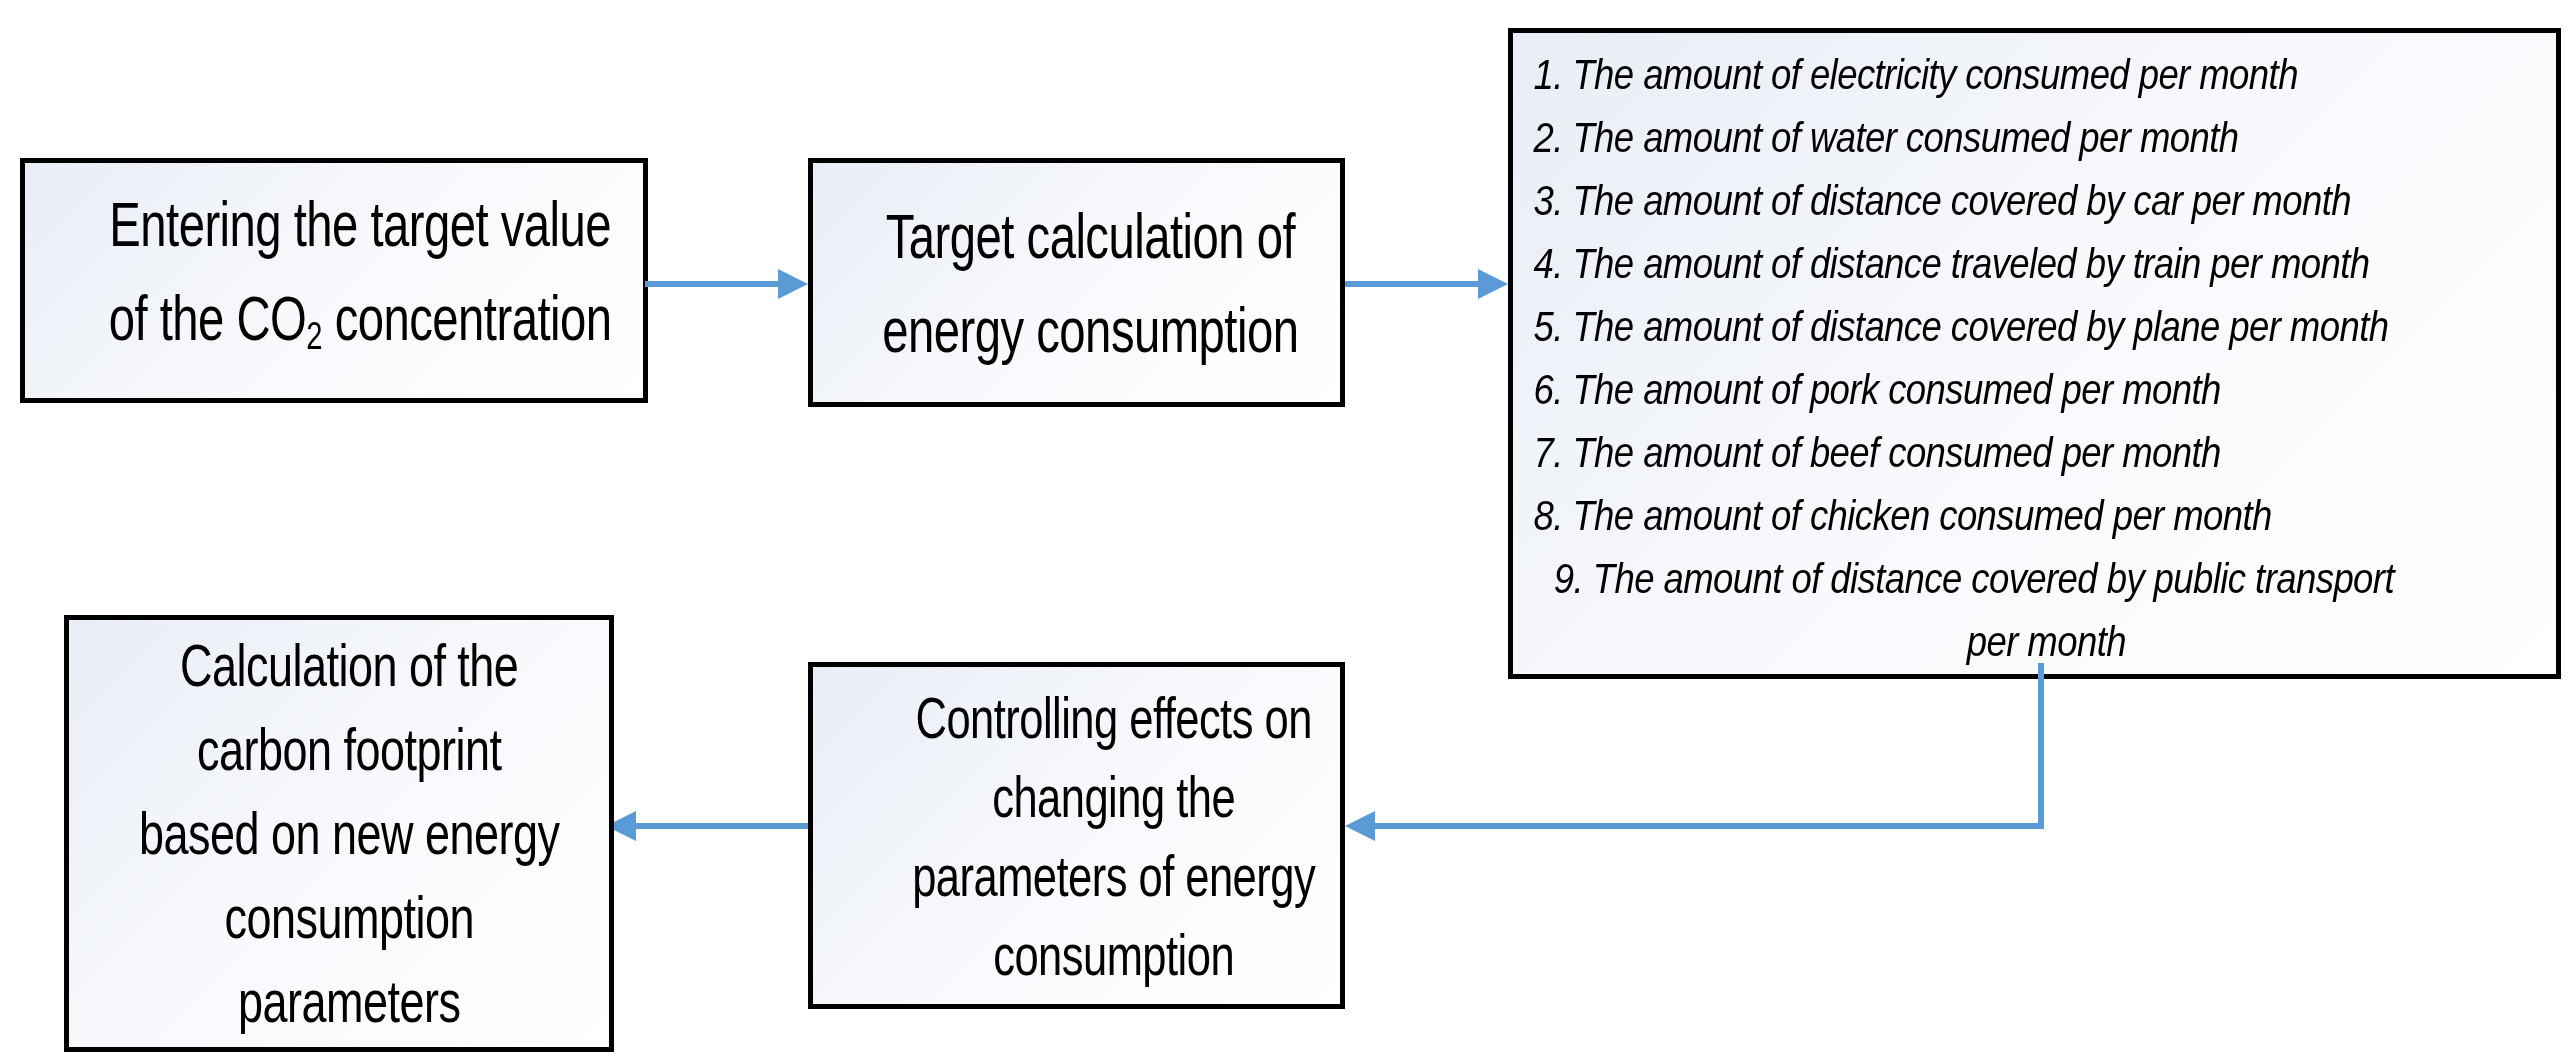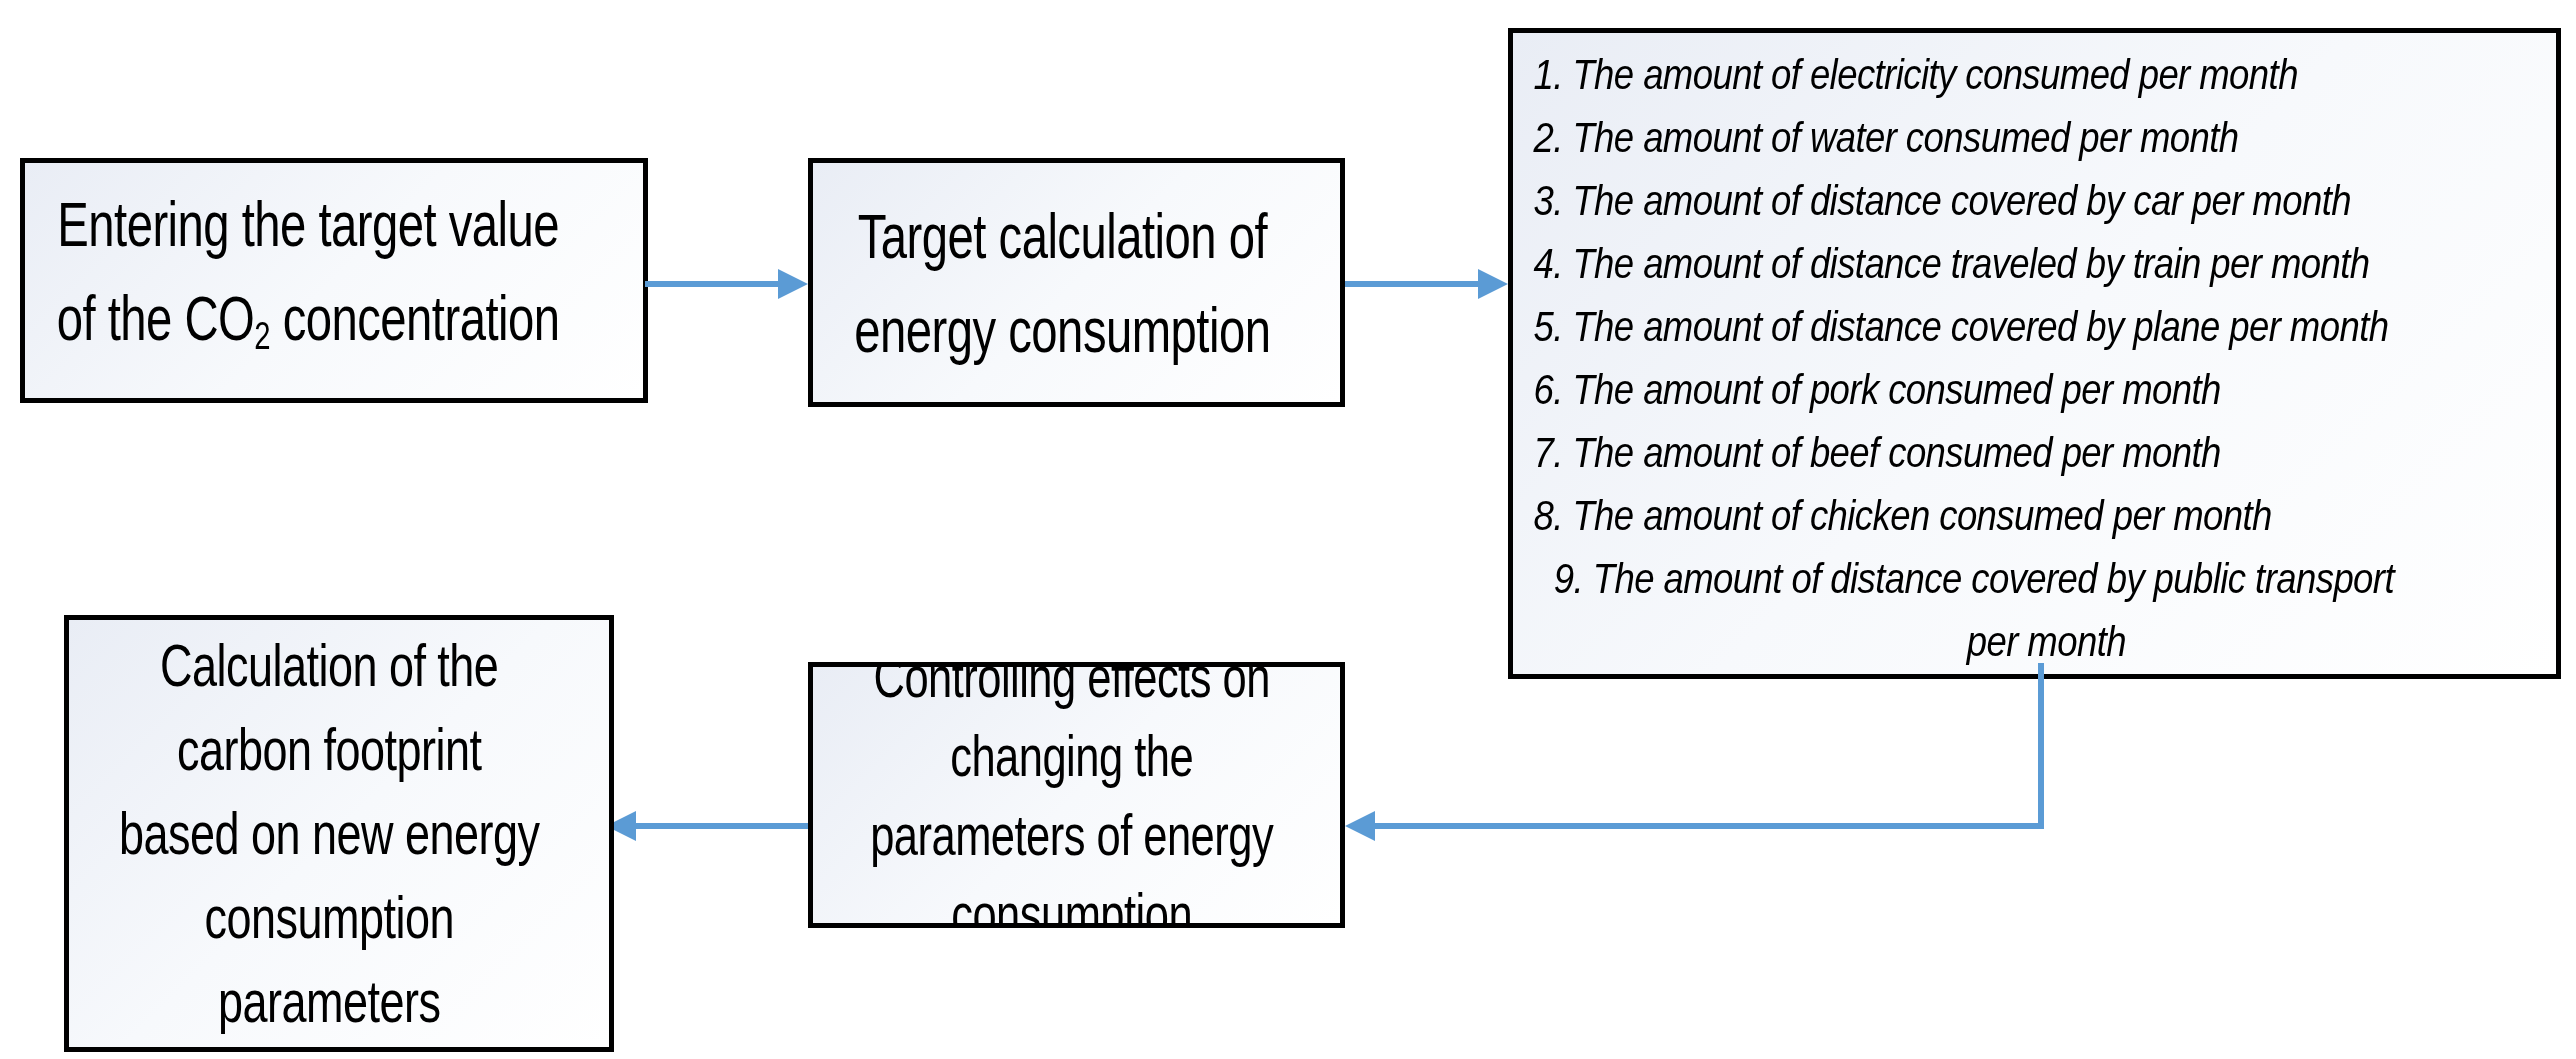--- a/index.html
+++ b/index.html
@@ -15,33 +15,33 @@
     background: #ffffff;
     overflow: hidden;
   }
   
   .node {
     position: absolute;
     border: 5px solid var(--border, #000000);
     background: linear-gradient(135deg, var(--fill-start, #e9edf5) 0%, #f7f9fc 50%, var(--fill-end, #ffffff) 100%);
     display: flex;
     align-items: center;
-    justify-content: flex-end;
+    justify-content: flex-start;
     overflow: hidden;
   }
   .node-text {
     text-align: center;
     transform: scaleX(0.75);
     letter-spacing: -0.7px;
     white-space: nowrap;
   }
   #node-enter   { left: 20px;   top: 158px; width: 628px;  height: 245px; font-size: 63px; line-height: 94px; }
   #node-target  { left: 808px; top: 158px; width: 537px;  height: 249px; font-size: 63px; line-height: 94px; }
   #node-carbon  { left: 64px;   top: 615px; width: 550px;  height: 437px; font-size: 60px; line-height: 84px; }
-  #node-control { left: 808px; top: 662px; width: 537px;  height: 266px; font-size: 58px; line-height: 79px; }
+  #node-control { left: 808px; top: 662px; width: 537px;  height: 347px; font-size: 58px; line-height: 79px; padding-left: 32px; }
   #node-params  {
     left: 1508px; top: 12px; width: 1053px; height: 651px;
     font-size: 43px; line-height: 63px; font-style: italic;
     align-items: flex-start; justify-content: flex-start; margin-top: 16px;
   }
   .params-list {
     width: 1231px;                 
     transform: scaleX(0.85);
     transform-origin: left top;
     padding: 10px 0 0 24px;

